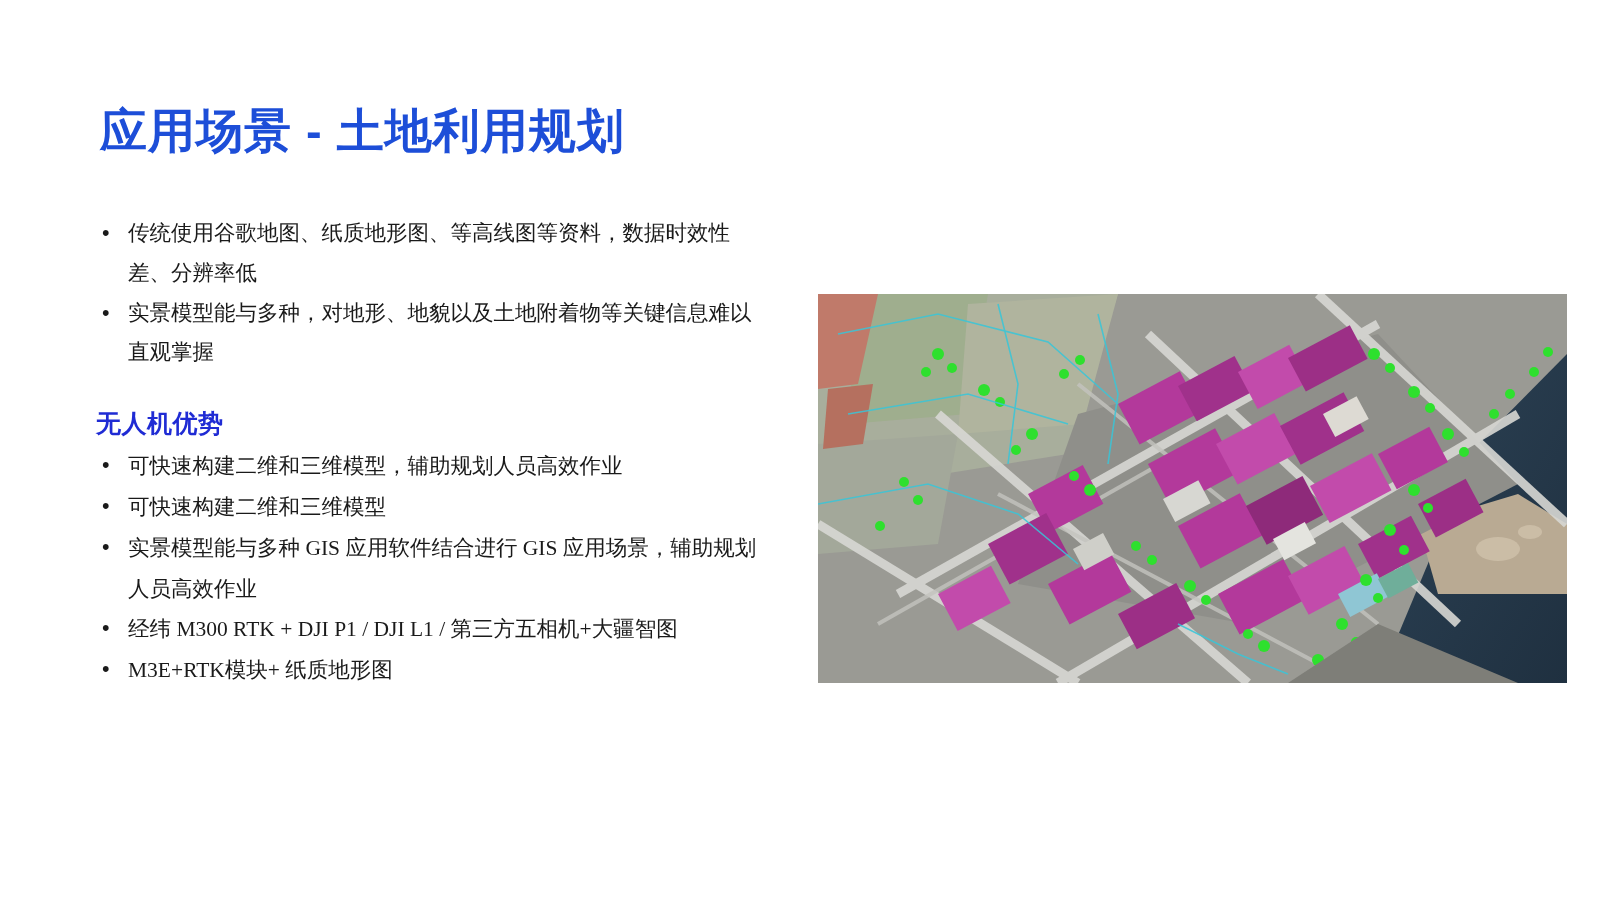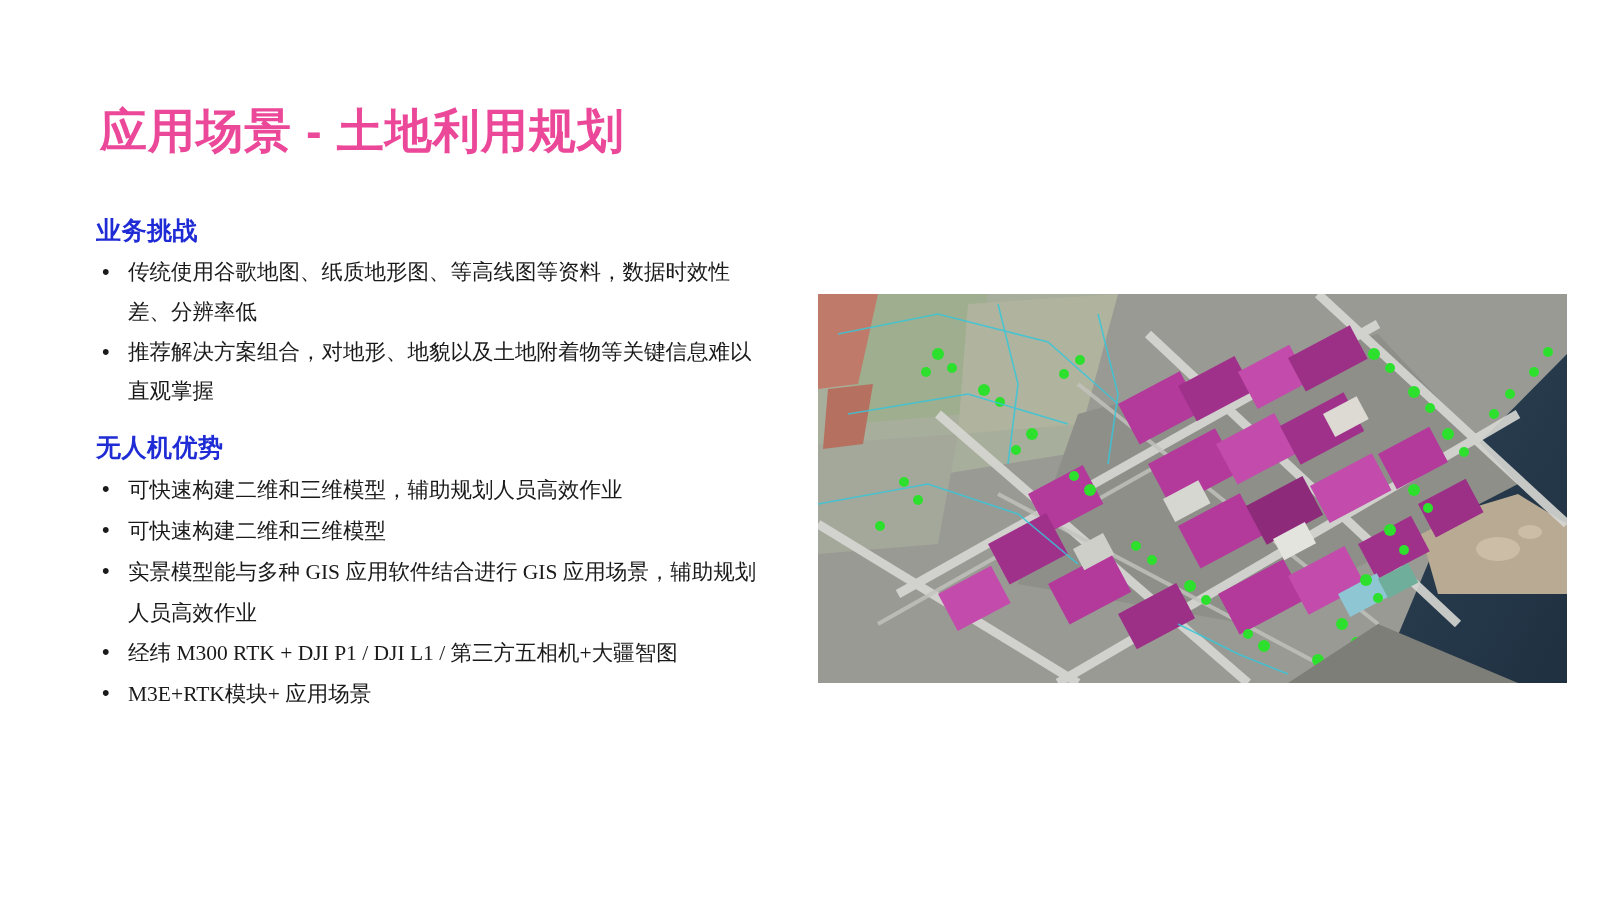--- a/index.html
+++ b/index.html
@@ -20,21 +20,21 @@
     background: #ffffff;
   }
 
   
   .slide-title {
     position: absolute;
     left: 100px;
     top: 100px;
     font-size: 47px;
     font-weight: bold;
-    color: #ec4899;
+    color: #1d4ed8;
     letter-spacing: 1px;
     white-space: nowrap;
     text-align: right;
   }
 
   
   .content-col {
     position: absolute;
     left: 96px;
     top: 214px;
@@ -42,21 +42,21 @@
   }
 
   .section-heading {
     font-size: 25px;
     font-weight: bold;
     color: #1f2bd4;
     margin: 0 0 6px 0;
     letter-spacing: 0.5px;
   }
   .section-heading.spaced {
-    margin-top: 19px;
+    margin-top: 34px;
   }
   .section-heading.spaced2 {
     margin-top: 30px;
   }
 
   .bullet-list {
     list-style: none;
     margin: 0 0 0 0;
     padding: 0;
   }
@@ -105,29 +105,28 @@
 </style>
 </head>
 <body>
 
 <div class="slide">
 
   <div class="slide-title">应用场景 - 土地利用规划</div>
 
   <div class="content-col">
 
-    <div class="section-heading">业务挑战</div>
     <ul class="bullet-list">
       <li class="bullet-item">
         <span class="bullet-dot">•</span>
         <span class="bullet-text">传统使用谷歌地图、纸质地形图、等高线图等资料，数据时效性差、分辨率低</span>
       </li>
       <li class="bullet-item">
         <span class="bullet-dot">•</span>
-        <span class="bullet-text">推荐解决方案组合，对地形、地貌以及土地附着物等关键信息难以直观掌握</span>
+        <span class="bullet-text">实景模型能与多种，对地形、地貌以及土地附着物等关键信息难以直观掌握</span>
       </li>
     </ul>
 
     <div class="section-heading spaced">无人机优势</div>
     <ul class="bullet-list tight">
       <li class="bullet-item">
         <span class="bullet-dot">•</span>
         <span class="bullet-text">可快速构建二维和三维模型，辅助规划人员高效作业</span>
       </li>
       <li class="bullet-item">
@@ -140,21 +139,21 @@
       </li>
     </ul>
 
     <ul class="bullet-list tight">
       <li class="bullet-item">
         <span class="bullet-dot">•</span>
         <span class="bullet-text">经纬 M300 RTK + DJI P1 / DJI L1 / 第三方五相机+大疆智图</span>
       </li>
       <li class="bullet-item">
         <span class="bullet-dot">•</span>
-        <span class="bullet-text">M3E+RTK模块+ 应用场景</span>
+        <span class="bullet-text">M3E+RTK模块+ 纸质地形图</span>
       </li>
     </ul>
 
   </div>
 
   <div class="map-figure">
     <svg class="map-canvas" viewBox="0 0 749 389" preserveAspectRatio="none">
       <defs>
         <linearGradient id="waterGrad" x1="0" y1="0" x2="1" y2="1">
           <stop offset="0%" stop-color="#2d4356"></stop>

